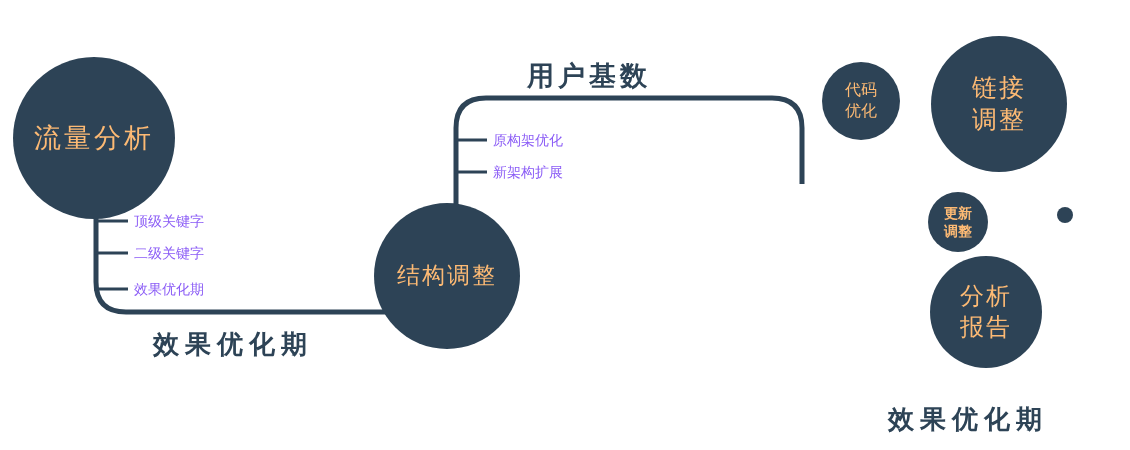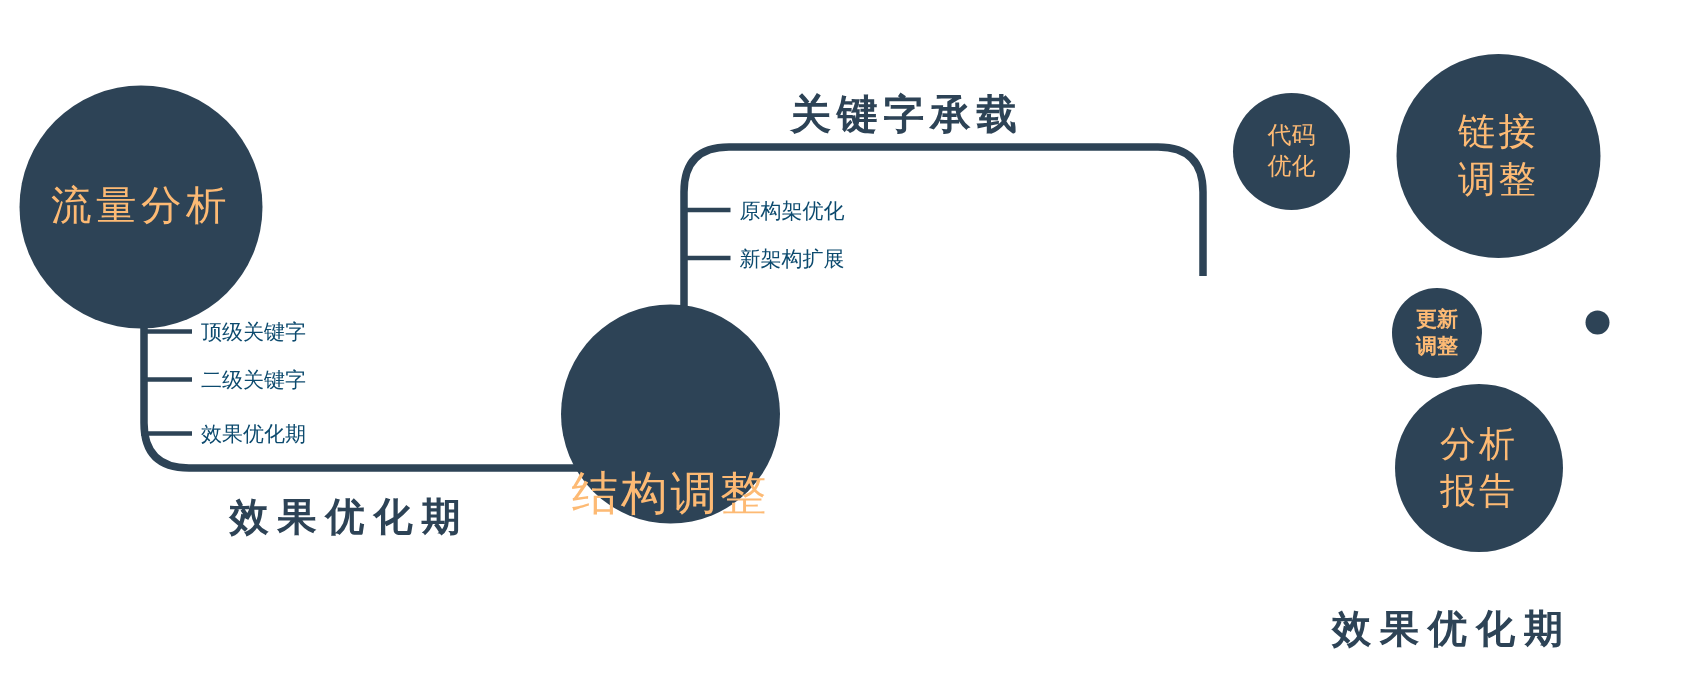--- a/index.html
+++ b/index.html
@@ -29,21 +29,21 @@
     line-height: 1.3;
   }
   .edge-label {
     position: absolute;
     color: #2d4356;
     font-weight: 600;
     white-space: nowrap;
   }
   .tick-label {
     position: absolute;
-    color: #0c4a6e;
+    color: #8b5cf6;
     font-size: 14px;
     white-space: nowrap;
   }
 </style>
 </head>
 <body>
 
 <div class="canvas">
 
   <svg class="wires" viewBox="0 0 1130 450">
@@ -57,21 +57,21 @@
     <path d="M 456 206 L 456 128 Q 456 98 486 98 L 772 98 Q 802 98 802 128 L 802 184" stroke-width="5"></path>
 
     <line x1="454" y1="140" x2="487" y2="140" stroke-width="3"></line>
     <line x1="454" y1="172" x2="487" y2="172" stroke-width="3"></line>
   </svg>
 
   <div class="node" style="left:13px; top:57px; width:162px; height:162px; font-size:27px; letter-spacing:3px;">
     <span>流量分析</span>
   </div>
 
-  <div class="node" style="left:374px; top:203px; width:146px; height:146px; font-size:31px; letter-spacing:2px;align-items:flex-end;">
+  <div class="node" style="left:374px; top:203px; width:146px; height:146px; font-size:23px; letter-spacing:2px;">
     <span>结构调整</span>
   </div>
 
 
   <div class="node" style="left:822px; top:62px; width:78px; height:78px; font-size:16px;">
     <span>代码
 优化</span>
   </div>
 
   <div class="node" style="left:931px; top:36px; width:136px; height:136px; font-size:25px; letter-spacing:2px;">
@@ -86,21 +86,21 @@
 
   <div class="node" style="left:1057px; top:207px; width:16px; height:16px;"></div>
 
   <div class="node" style="left:930px; top:256px; width:112px; height:112px; font-size:24px; letter-spacing:2px;">
     <span>分析
 报告</span>
   </div>
 
   <div class="edge-label" style="left:153px; top:327px; font-size:26px; letter-spacing:6px; font-weight:700;">效果优化期</div>
 
-  <div class="edge-label" style="left:527px; top:58px; font-size:27px; letter-spacing:4px;">关键字承载</div>
+  <div class="edge-label" style="left:527px; top:58px; font-size:27px; letter-spacing:4px;">用户基数</div>
 
   <div class="edge-label" style="left:888px; top:402px; font-size:26px; letter-spacing:6px;">效果优化期</div>
 
   <div class="tick-label" style="left:134px; top:213px;">顶级关键字</div>
   <div class="tick-label" style="left:134px; top:245px;">二级关键字</div>
   <div class="tick-label" style="left:134px; top:281px;">效果优化期</div>
 
   <div class="tick-label" style="left:493px; top:132px;">原构架优化</div>
   <div class="tick-label" style="left:493px; top:164px;">新架构扩展</div>
 

